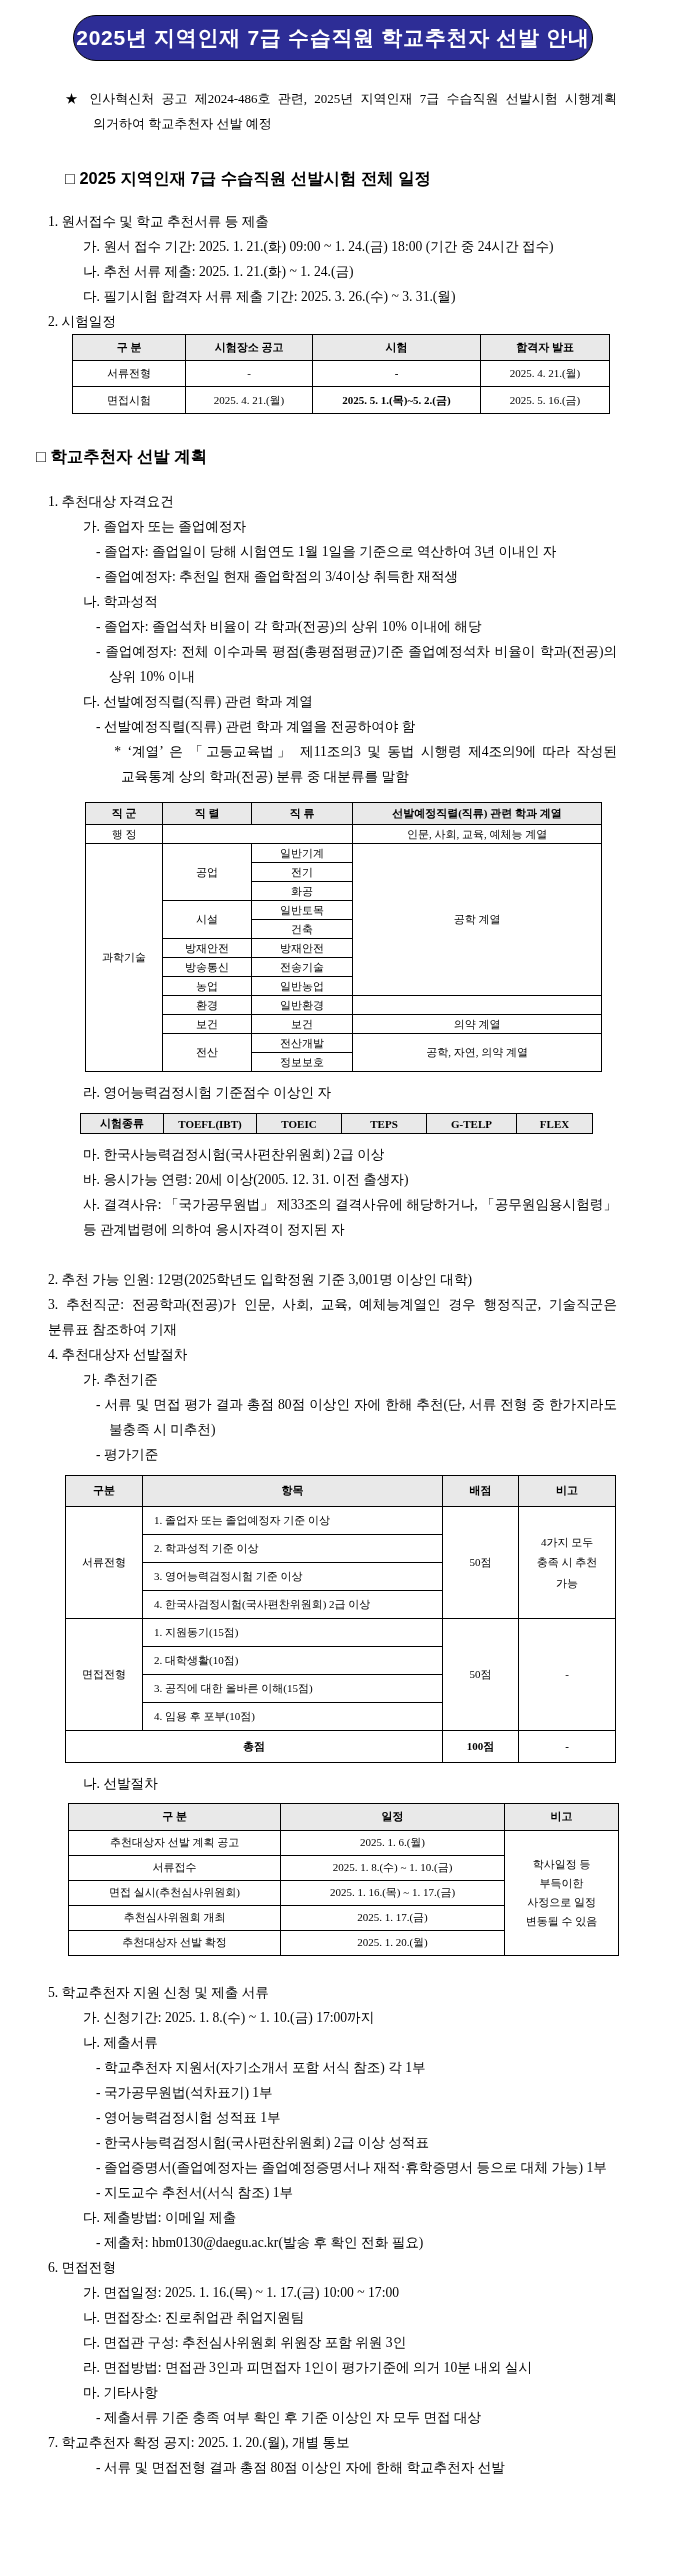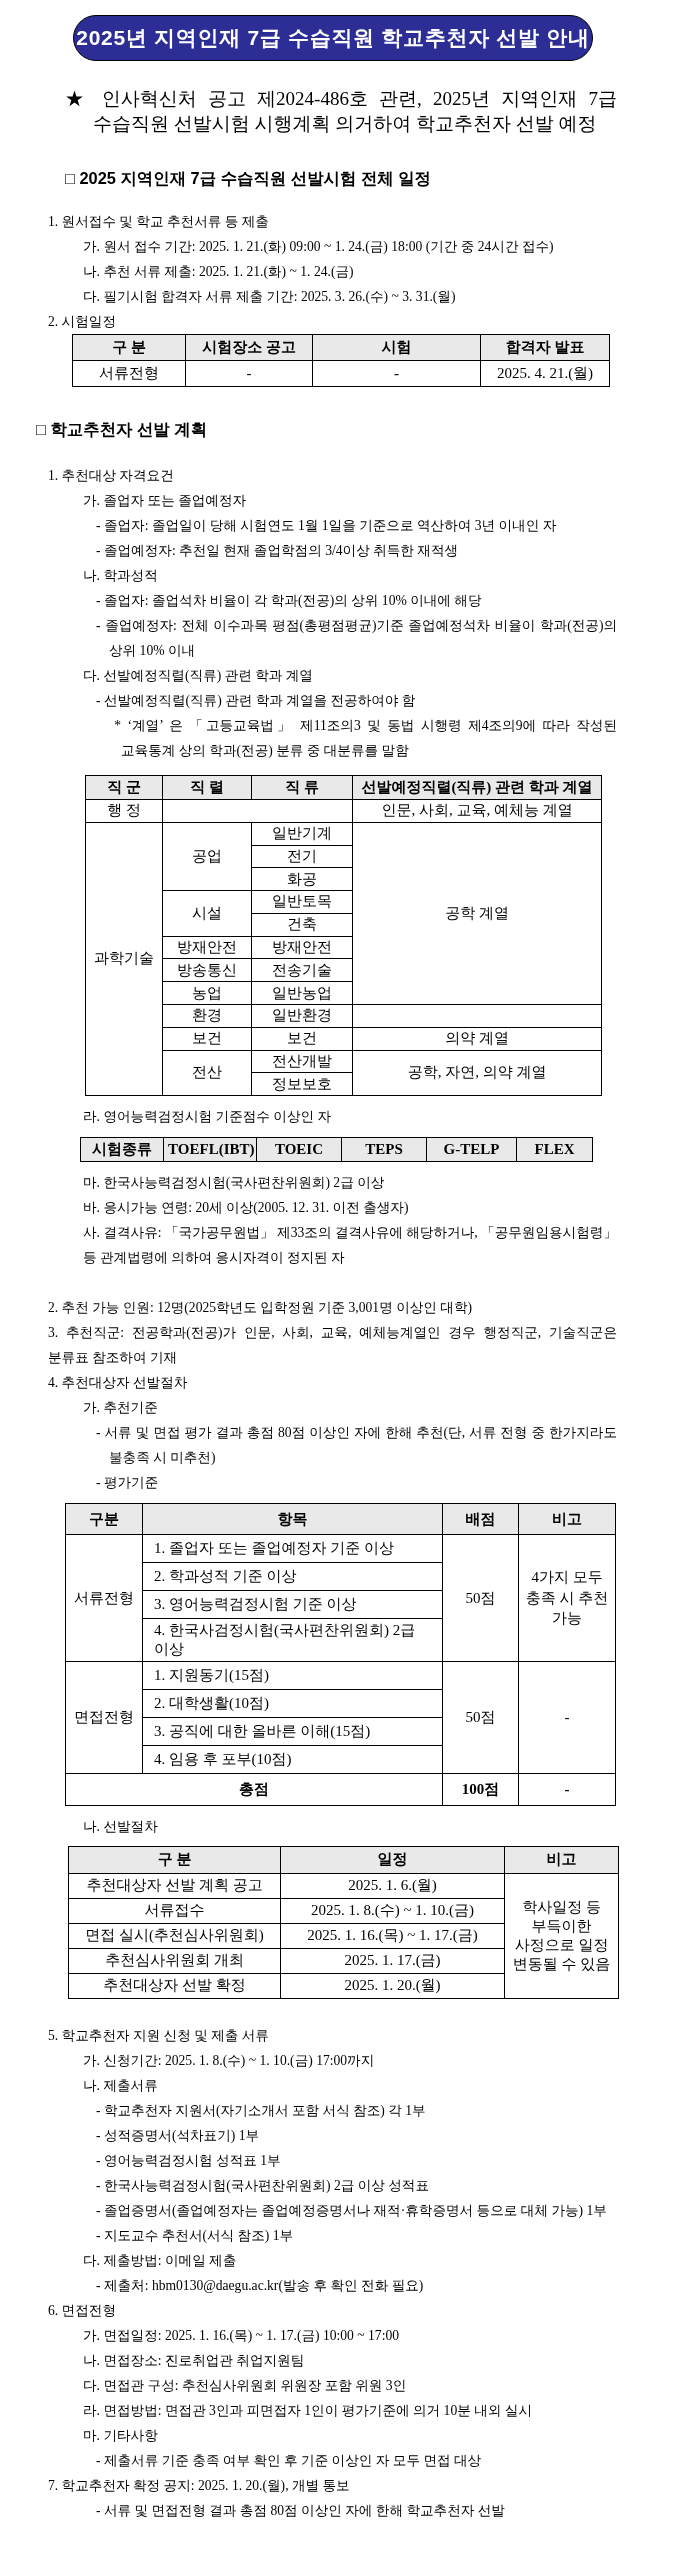--- a/index.html
+++ b/index.html
@@ -17,32 +17,32 @@
   }
   
   .para {
     margin:0 59px 0 0; line-height:25px; text-align:justify;
     word-break:keep-all;
   }
   .lv0 { padding-left:48px; }
   .lv1 { padding-left:83px; }
   .lv2 { padding-left:109px; text-indent:-13px; }
   .lv3 { padding-left:121px; text-indent:-6.8px; }
-  .intro { padding-left:93px; text-indent:-28px; font-size:19px; margin-top:25px; }
+  .intro { padding-left:93px; text-indent:-28px; font-size:13px; margin-top:25px; }
   .h-sec {
     margin:30px 59px 17.7px 0; padding-left:65px; line-height:25px;
     font-family:"Liberation Sans", sans-serif; font-weight:bold; font-size:16.4px;
   }
   .h-sec2 { margin-top:30px; margin-bottom:20.4px;padding-left:36px; }
   .gap-sm { margin-top:8px; }
   .gap-md { margin-top:24.5px; }
   
   table {
     border-collapse:collapse; border:1.4px solid #000;
-    font-size:15px; table-layout:fixed;
+    font-size:11px; table-layout:fixed;
   }
   th, td {
     border:0.7px solid #000; text-align:center; vertical-align:middle;
     padding:2px 4.1px; box-sizing:border-box; word-break:keep-all; overflow:hidden;
   }
   th { background:#e9e9e9; font-weight:bold; }
   .bold { font-weight:bold; }
   .bt2 td, td.bt2, .bt2 th { border-top:1.4px solid #000; }
   
   .t-schedule { margin:0 0 0 72px; width:536px; }
@@ -98,20 +98,26 @@
     <th>구 분</th>
     <th>시험장소 공고</th>
     <th>시험</th>
     <th>합격자 발표</th>
   </tr>
   <tr>
     <td>서류전형</td>
     <td>-</td>
     <td class="bold">-</td>
     <td>2025. 4. 21.(월)</td>
+  </tr>
+  <tr>
+    <td>면접시험</td>
+    <td>2025. 4. 21.(월)</td>
+    <td class="bold">2025. 5. 1.(목)~5. 2.(금)</td>
+    <td>2025. 5. 16.(금)</td>
   </tr>
 </tbody>
   </table>
 
 <div class="h-sec h-sec2">□ 학교추천자 선발 계획</div>
 <div class="para lv0">1. 추천대상 자격요건</div>
 <div class="para lv1">가. 졸업자 또는 졸업예정자</div>
 <div class="para lv2">- 졸업자: 졸업일이 당해 시험연도 1월 1일을 기준으로 역산하여 3년 이내인 자</div>
 <div class="para lv2">- 졸업예정자: 추천일 현재 졸업학점의 3/4이상 취득한 재적생</div>
 <div class="para lv1">나. 학과성적</div>
@@ -322,21 +328,21 @@
     <td>추천대상자 선발 확정</td>
     <td>2025. 1. 20.(월)</td>
   </tr>
 </tbody>
   </table>
 
 <div class="para lv0 gap-md">5. 학교추천자 지원 신청 및 제출 서류</div>
 <div class="para lv1">가. 신청기간: 2025. 1. 8.(수) ~ 1. 10.(금) 17:00까지</div>
 <div class="para lv1">나. 제출서류</div>
 <div class="para lv2">- 학교추천자 지원서(자기소개서 포함 서식 참조) 각 1부</div>
-<div class="para lv2">- 성적증명서(석차표기) 1부</div>
+<div class="para lv2">- 국가공무원법(석차표기) 1부</div>
 <div class="para lv2">- 영어능력검정시험 성적표 1부</div>
 <div class="para lv2">- 한국사능력검정시험(국사편찬위원회) 2급 이상 성적표</div>
 <div class="para lv2">- 졸업증명서(졸업예정자는 졸업예정증명서나 재적·휴학증명서 등으로 대체 가능) 1부</div>
 <div class="para lv2">- 지도교수 추천서(서식 참조) 1부</div>
 <div class="para lv1">다. 제출방법: 이메일 제출</div>
 <div class="para lv2">- 제출처: hbm0130@daegu.ac.kr(발송 후 확인 전화 필요)</div>
 <div class="para lv0">6. 면접전형</div>
 <div class="para lv1">가. 면접일정: 2025. 1. 16.(목) ~ 1. 17.(금) 10:00 ~ 17:00</div>
 <div class="para lv1">나. 면접장소: 진로취업관 취업지원팀</div>
 <div class="para lv1">다. 면접관 구성: 추천심사위원회 위원장 포함 위원 3인</div>

